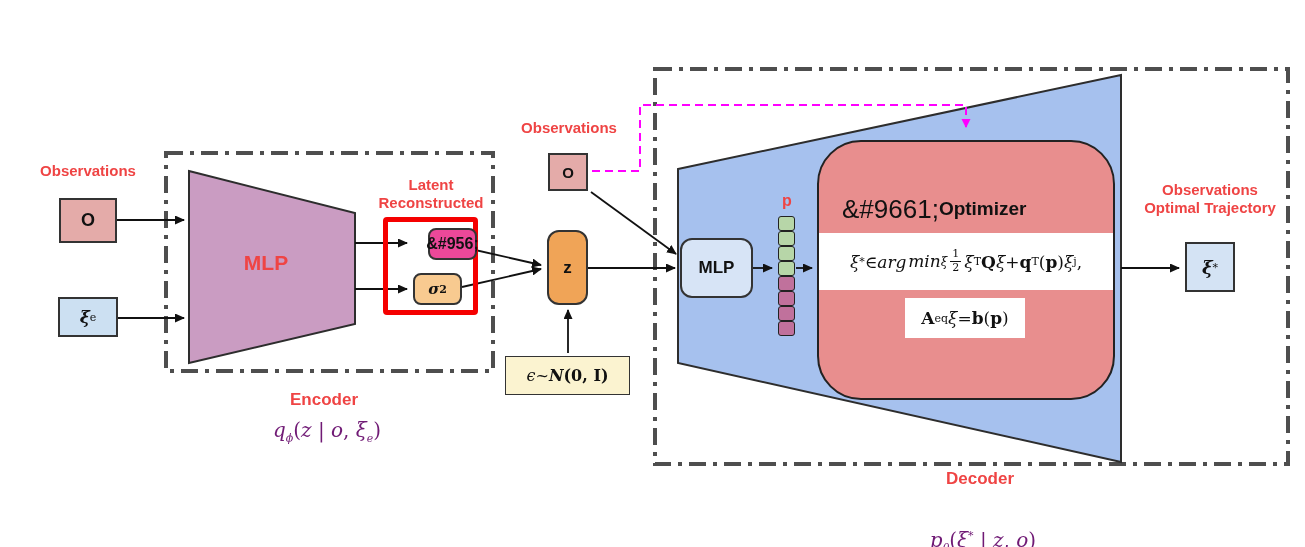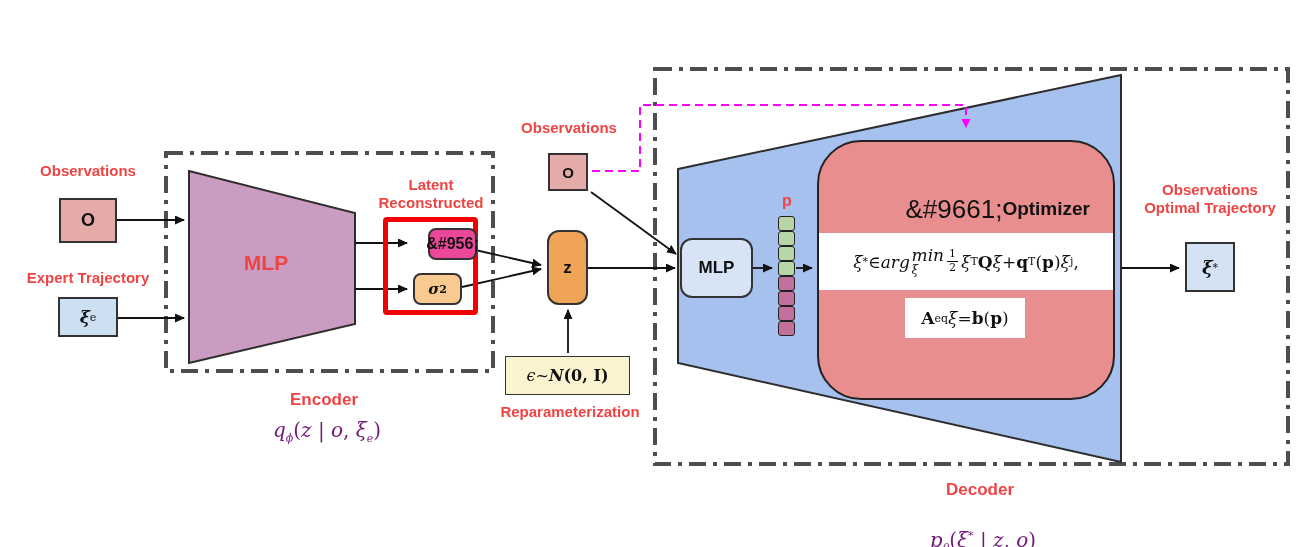--- a/index.html
+++ b/index.html
@@ -14,28 +14,28 @@
   .title{font-size:17px;}
   .mathlbl{position:absolute;z-index:2;font-family:"DejaVu Serif",serif;font-size:20px;
        text-align:center;color:#701a75;}
   .redbox{position:absolute;z-index:1;border:5px solid #f50000;border-radius:4px;
        box-sizing:border-box;background:transparent;}
   .band{position:absolute;z-index:2;background:#fff;display:flex;align-items:center;
        justify-content:center;font-family:"DejaVu Serif",serif;color:#111;}
   #p-col{position:absolute;z-index:2;display:flex;flex-direction:column;}
   #p-col .sq{width:17px;height:15px;border:1.5px solid #222;border-radius:3px;
        box-sizing:border-box;margin-top:0px;}
-  .stk{display:inline-flex;flex-direction:column;align-items:flex-start;vertical-align:middle;line-height:1;}
+  .stk{display:inline-flex;flex-direction:row;align-items:center;vertical-align:middle;line-height:1;}
   .stk .under{font-size:12px;}
   .frac{display:inline-flex;flex-direction:column;align-items:center;vertical-align:middle;
        font-size:11px;line-height:1.15;margin:0 3px;}
   .frac span:first-child{border-bottom:1px solid #111;padding:0 2px;}
   sup,sub{font-size:11px;}
   .nabla{font-size:26px;font-weight:normal;vertical-align:-3px;line-height:0;}
-  .opt-title{position:absolute;z-index:2;font-weight:bold;font-size:19px;text-align:right;}
+  .opt-title{position:absolute;z-index:2;font-weight:bold;font-size:19px;text-align:left;}
 </style>
 </head>
 <body>
 
 <div id="canvas">
 
   <svg id="shapes" width="1305" height="547" viewBox="0 0 1305 547">
     <defs>
       <marker id="arr" markerWidth="11" markerHeight="9" refX="9" refY="4.5" orient="auto" markerUnits="userSpaceOnUse">
         <path d="M0,0 L10,4.5 L0,9 z" fill="#111"></path>
@@ -65,21 +65,20 @@
       <line x1="796" y1="268" x2="812" y2="268" marker-end="url(#arr)"></line>
       <line x1="1121" y1="268" x2="1179" y2="268" marker-end="url(#arr)"></line>
     </g>
 
     <polyline points="592,171 640,171 640,105 966,105 966,127" fill="none" stroke="#FF00FF" stroke-width="2" stroke-dasharray="8 5" marker-end="url(#arrM)"></polyline>
   </svg>
 
   <div class="lbl" style="left:18px;top:162px;width:140px;">Observations</div>
   <div class="box" style="left:59px;top:198px;width:58px;height:45px;background:#E4ABA9;font-size:18px;">O</div>
 
-  <div class="lbl" style="left:4px;top:269px;width:168px;">Expert Trajectory</div>
   <div class="box math" style="left:58px;top:297px;width:60px;height:40px;background:#CCE0F2;font-size:17px;">
       <b><i>ξ</i></b>
       <sub>e</sub>
     </div>
 
   <div class="lbl" style="left:206px;top:254px;width:120px;font-size:21px;">MLP</div>
 
   <div class="lbl" style="left:374px;top:176px;width:114px;line-height:18px;">
     <span>Latent</span><br>
     <span>Reconstructed</span>
@@ -94,21 +93,20 @@
 
   <div class="lbl title" style="left:244px;top:391px;width:160px;">Encoder</div>
   <div class="mathlbl" style="left:227px;top:418px;width:200px;"><i>q</i><sub><i>ϕ</i></sub>(<i>z</i> | <i>o</i>,&nbsp;<i>ξ</i><sub><i>e</i></sub>)</div>
 
   <div class="lbl" style="left:489px;top:119px;width:160px;">Observations</div>
   <div class="box" style="left:548px;top:153px;width:40px;height:38px;background:#E4ABA9;font-size:15px;">O</div>
 
   <div class="box" style="left:547px;top:230px;width:41px;height:75px;background:#F0A457;border-radius:12px;font-size:17px;">z</div>
 
   <div class="box math" style="left:505px;top:356px;width:125px;height:39px;background:#FBF3D0;border-width:1.5px;font-size:16px;"><i>ϵ</i> ~ <b><i>N</i>(0, I)</b></div>
-  <div class="lbl" style="left:480px;top:403px;width:180px;">Reparameterization</div>
 
   <div class="box" style="left:680px;top:238px;width:73px;height:60px;background:#D7E4F6;border-radius:12px;font-size:17px;">MLP</div>
 
   <div class="lbl" style="left:770px;top:192px;width:34px;font-size:16px;">p</div>
   <div id="p-col" style="left:778px;top:216px;">
       <div class="sq" style="background: rgb(183, 214, 168);"></div>
       <div class="sq" style="background: rgb(183, 214, 168);"></div>
       <div class="sq" style="background: rgb(183, 214, 168);"></div>
       <div class="sq" style="background: rgb(183, 214, 168);"></div>
       <div class="sq" style="background: rgb(192, 113, 156);"></div>
@@ -135,16 +133,16 @@
 
   <div class="lbl" style="left:1128px;top:181px;width:164px;line-height:18px;">
     <span>Observations</span><br>
     <span>Optimal Trajectory</span>
   </div>
   <div class="box math" style="left:1185px;top:242px;width:50px;height:50px;background:#D4E3F4;font-size:18px;">
       <b><i>ξ</i></b>
       <sup>*</sup>
     </div>
 
-  <div class="lbl title" style="left:900px;top:481px;width:160px;">Decoder</div>
+  <div class="lbl title" style="left:900px;top:470px;width:160px;">Decoder</div>
   <div class="mathlbl" style="left:883px;top:528px;width:200px;"><i>p</i><sub><i>θ</i></sub>(<i>ξ</i><sup>*</sup> | <i>z</i>, <i>o</i>)</div>
 
 </div>
 
 </body></html>

